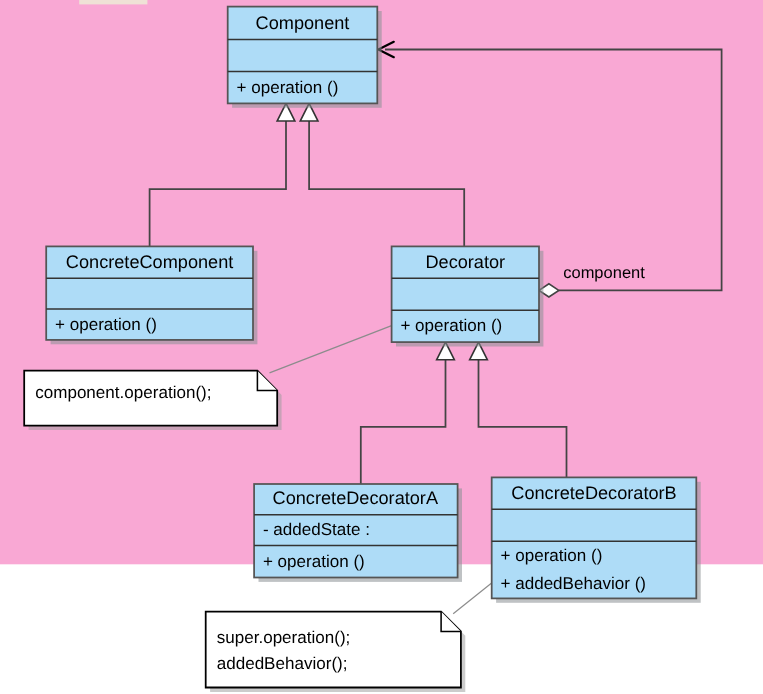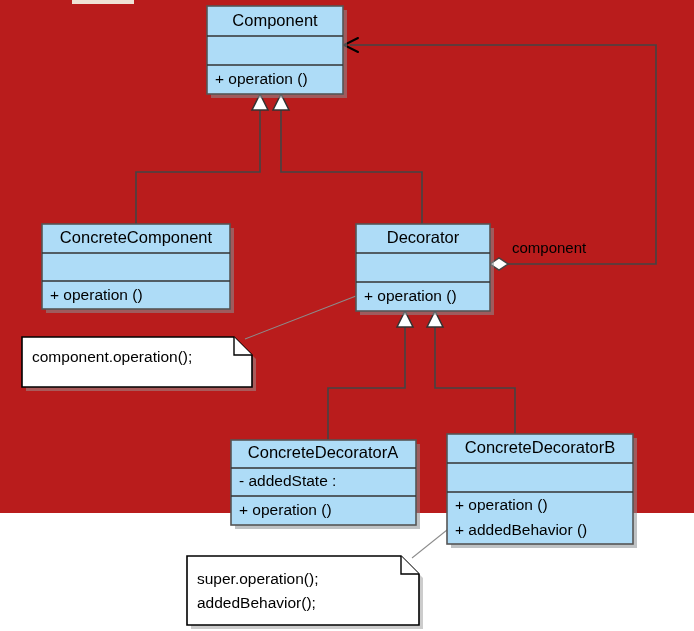--- a/index.html
+++ b/index.html
@@ -11,21 +11,21 @@
   body {
     width: 694px;
     height: 631px;
     overflow: hidden;
     font-family: "Liberation Sans", sans-serif;
   }
   #diagram-root {
     position: relative;
     width: 694px;
     height: 513px;
-    background: #b91c1c;
+    background: #f9a8d4;
   }
   svg#uml-canvas {
     display: block;
     width: 694px;
     height: 631px;
   }
   .cls-box-fill {
     fill: #aedcf7;
     stroke: #555555;
     stroke-width: 1.6;

